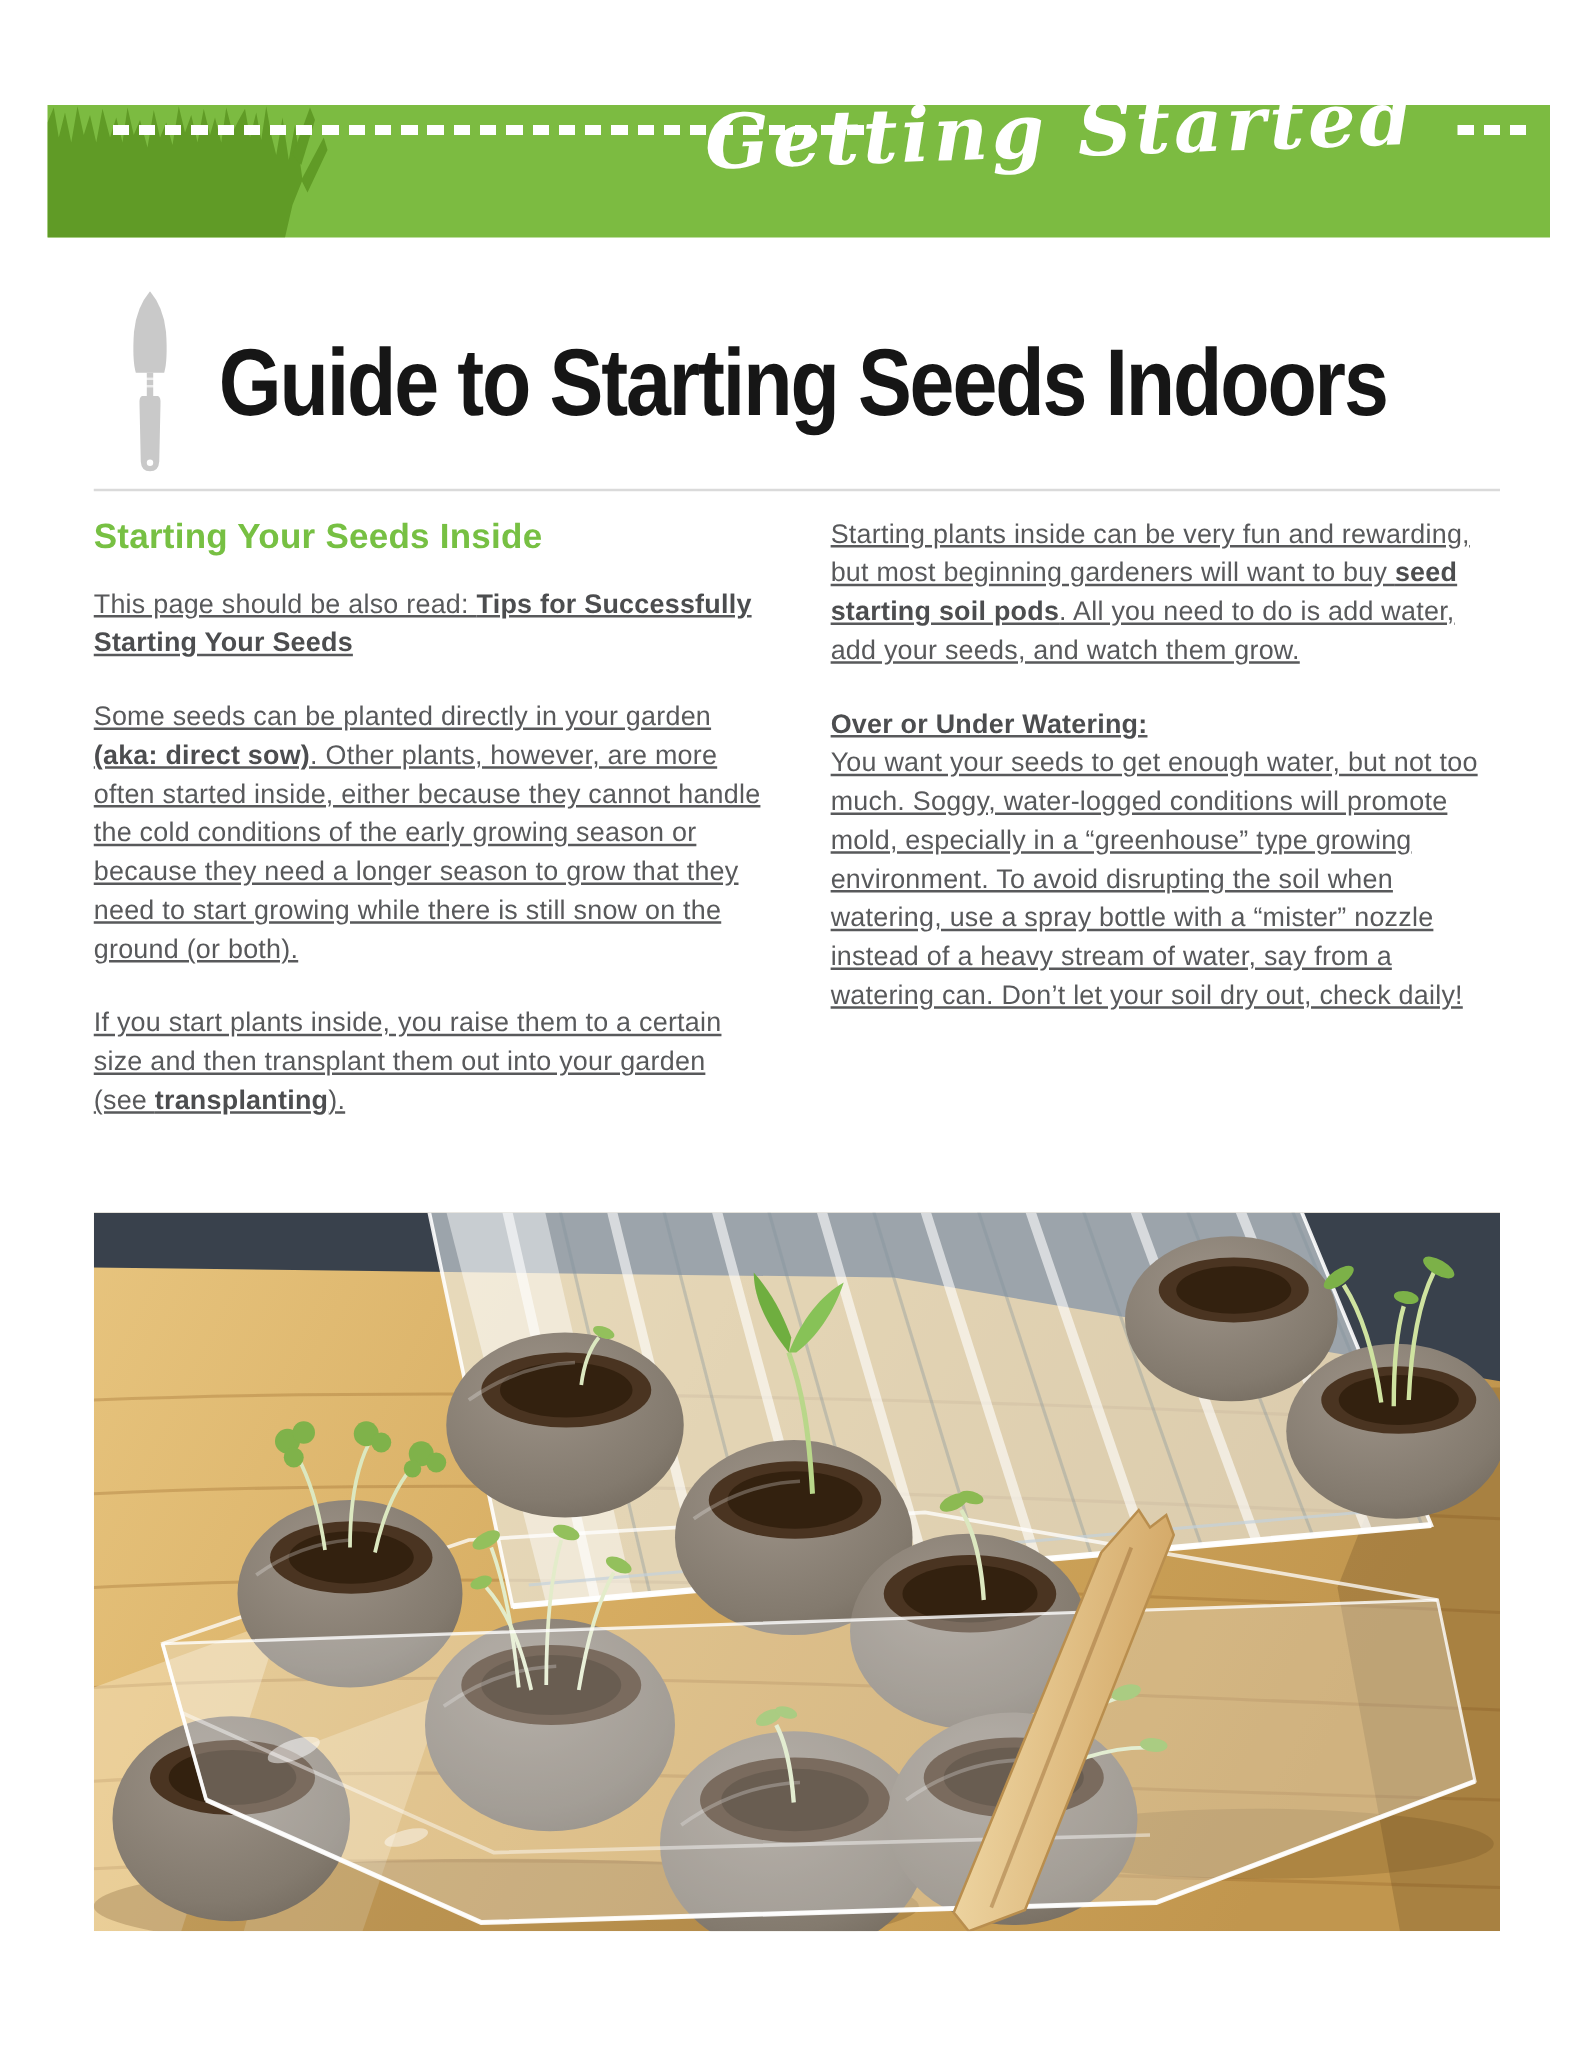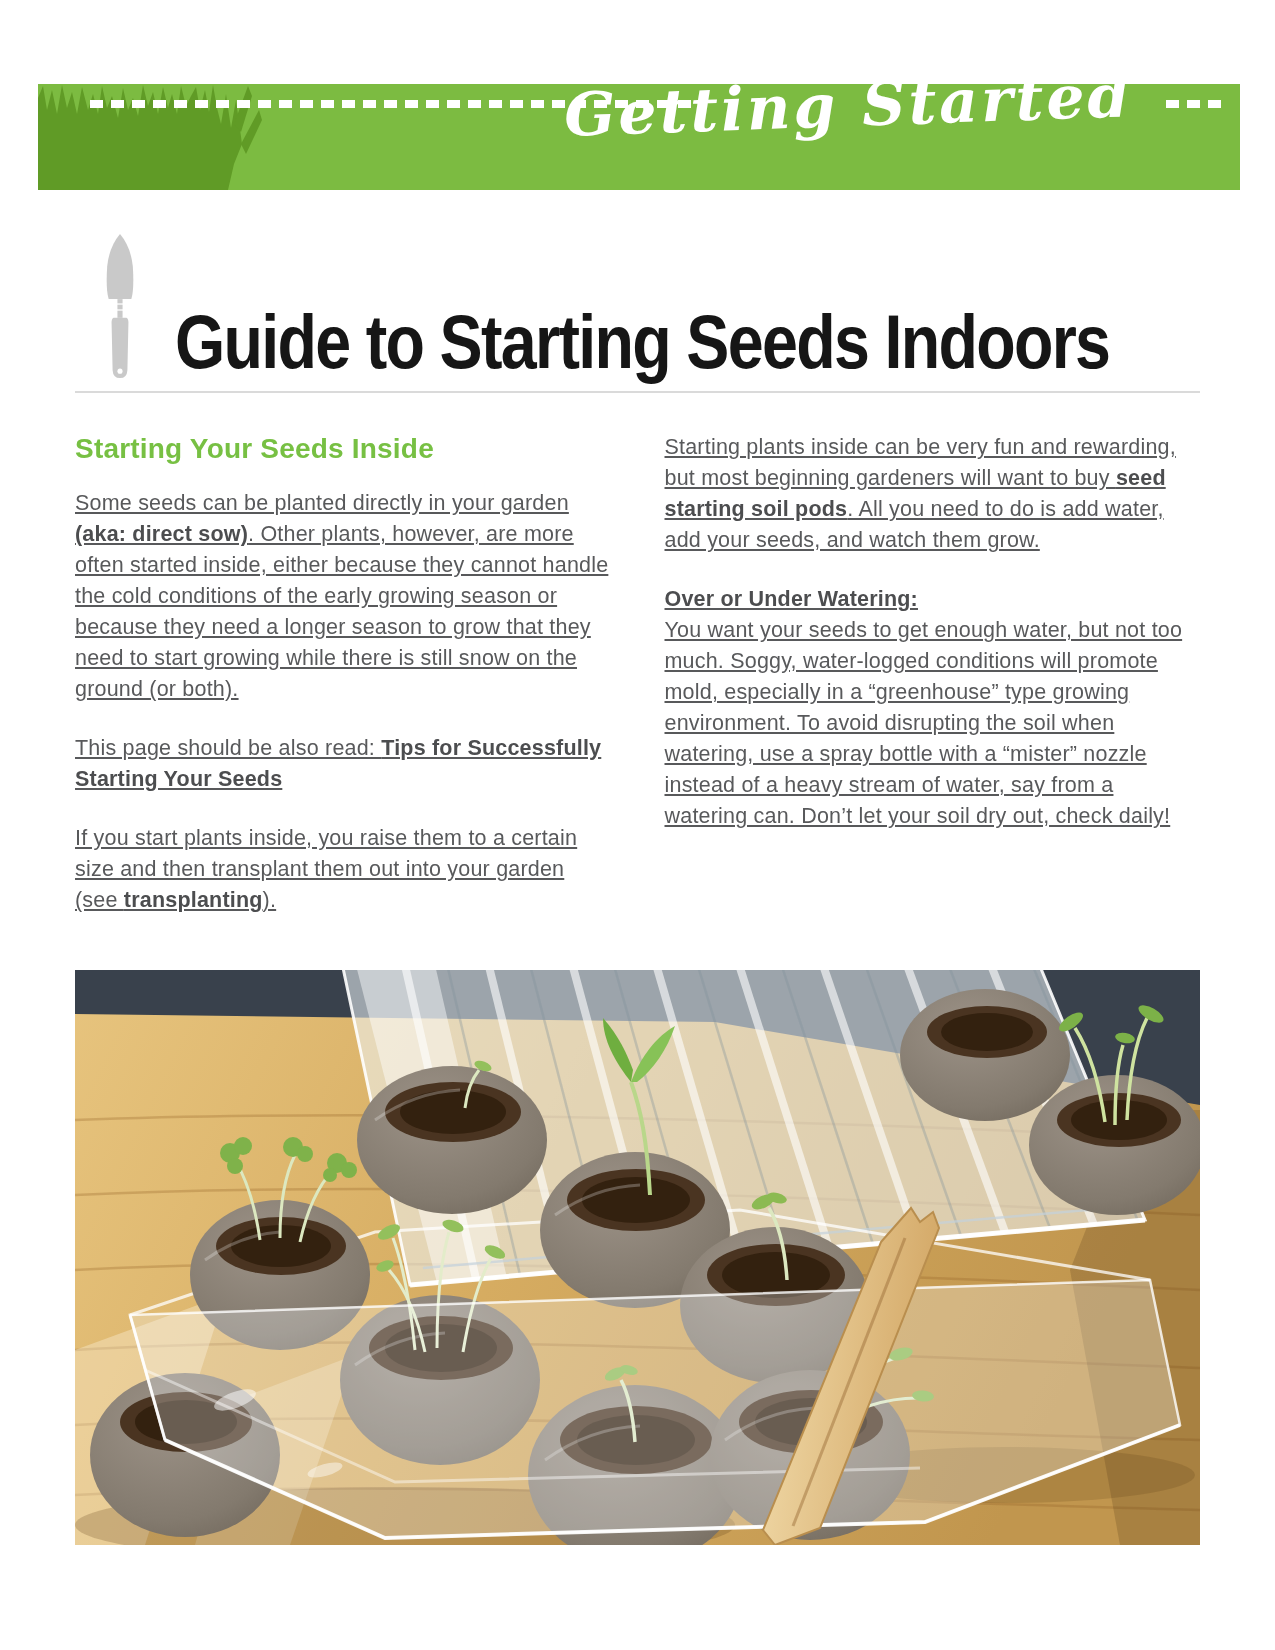--- a/index.html
+++ b/index.html
@@ -13,33 +13,33 @@
   .dash-line{position:absolute;left:52px;top:16px;width:612px;height:8px;
              background:repeating-linear-gradient(90deg,#fff 0 13px,transparent 13px 21px);}
   .dash-right{position:absolute;right:12px;top:16px;width:62px;height:8px;
               background:repeating-linear-gradient(90deg,#fff 0 13px,transparent 13px 21px);}
   .script-title{position:absolute;right:108px;top:-14px;color:#fff;
                 font-family:"DejaVu Serif",serif;font-style:italic;font-weight:bold;
                 font-size:60px;letter-spacing:3px;transform:rotate(-2deg);white-space:nowrap;}
 
   
   .title-row{position:absolute;left:95px;top:232px;right:75px;height:150px;
-             display:flex;align-items:flex-end;}
+             display:flex;align-items:center;}
   .trowel{width:50px;height:148px;flex:0 0 auto;margin-right:30px;}
   h1.doc-title{margin:0;font-size:76px;line-height:80px;font-weight:700;
                color:var(--title-color);letter-spacing:-2px;white-space:nowrap;
                transform:scaleX(.85);transform-origin:left center;}
 
   .divider{position:absolute;left:75px;right:75px;top:391px;height:0;
            border-top:2px solid var(--divider-gray);}
 
   
   .cols{position:absolute;left:75px;top:412px;width:1125px;
         display:grid;grid-template-columns:1fr 1fr;column-gap:54px;}
-  .col{color:var(--body-color);font-size:21.5px;line-height:31px;letter-spacing:.2px;margin-top:20px;}
+  .col{color:var(--body-color);font-size:21.5px;line-height:31px;letter-spacing:.2px;}
   .col h2{margin:0 0 22px 0;font-size:28px;line-height:34px;font-weight:700;
           color:var(--accent-green);letter-spacing:.2px;}
   .col p{margin:0 0 28px 0;text-decoration:underline;}
   .col p:last-child{margin-bottom:0;}
   .col .b, .col .subhead{font-weight:700;color:var(--bold-color);}
   .col .subhead{display:block;margin:0;}
   .col .h2-gap{margin-top:4px;}
 
   
   .photo{position:absolute;left:75px;top:970px;width:1125px;height:575px;overflow:hidden;}
@@ -78,22 +78,22 @@
       <circle cx="25" cy="139" r="2.6" fill="#ffffff"></circle>
     </svg>
     <h1 class="doc-title">Guide to Starting Seeds Indoors</h1>
   </section>
 
   <div class="divider"></div>
 
   <div class="cols">
     <div class="col">
       <h2>Starting Your Seeds Inside</h2>
+      <p><span>This page should be also read: </span><span class="b">Tips for Successfully Starting Your Seeds</span></p>
       <p><span>Some seeds can be planted directly in your garden </span><span class="b">(aka: direct sow)</span><span>. Other plants, however, are more often started inside, either because they cannot handle the cold conditions of the early growing season or because they need a longer season to grow that they need to start growing while there is still snow on the ground (or both).</span></p>
-      <p><span>This page should be also read: </span><span class="b">Tips for Successfully Starting Your Seeds</span></p>
       <p><span>If you start plants inside, you raise them to a certain size and then transplant them out into your garden (see </span><span class="b">transplanting</span><span>).</span></p>
     </div>
     <div class="col">
       <p><span>Starting plants inside can be very fun and rewarding, but most beginning gardeners will want to buy </span><span class="b">seed starting soil pods</span><span>.  All you need to do is add water, add your seeds, and watch them grow.</span></p>
       <p><span class="subhead">Over or Under Watering:</span><span>You want your seeds to get enough water, but not too much. Soggy, water-logged conditions will promote mold, especially in a “greenhouse” type growing environment. To avoid disrupting the soil when watering, use a spray bottle with a “mister” nozzle instead of a heavy stream of water, say from a watering can. Don’t let your soil dry out, check daily!</span></p>
     </div>
   </div>
 
   <figure class="photo" style="margin:0" aria-label="Seedlings sprouting from peat soil pods inside a clear plastic clamshell container on a wooden table">
     <svg viewBox="0 0 1125 575" preserveAspectRatio="none">

